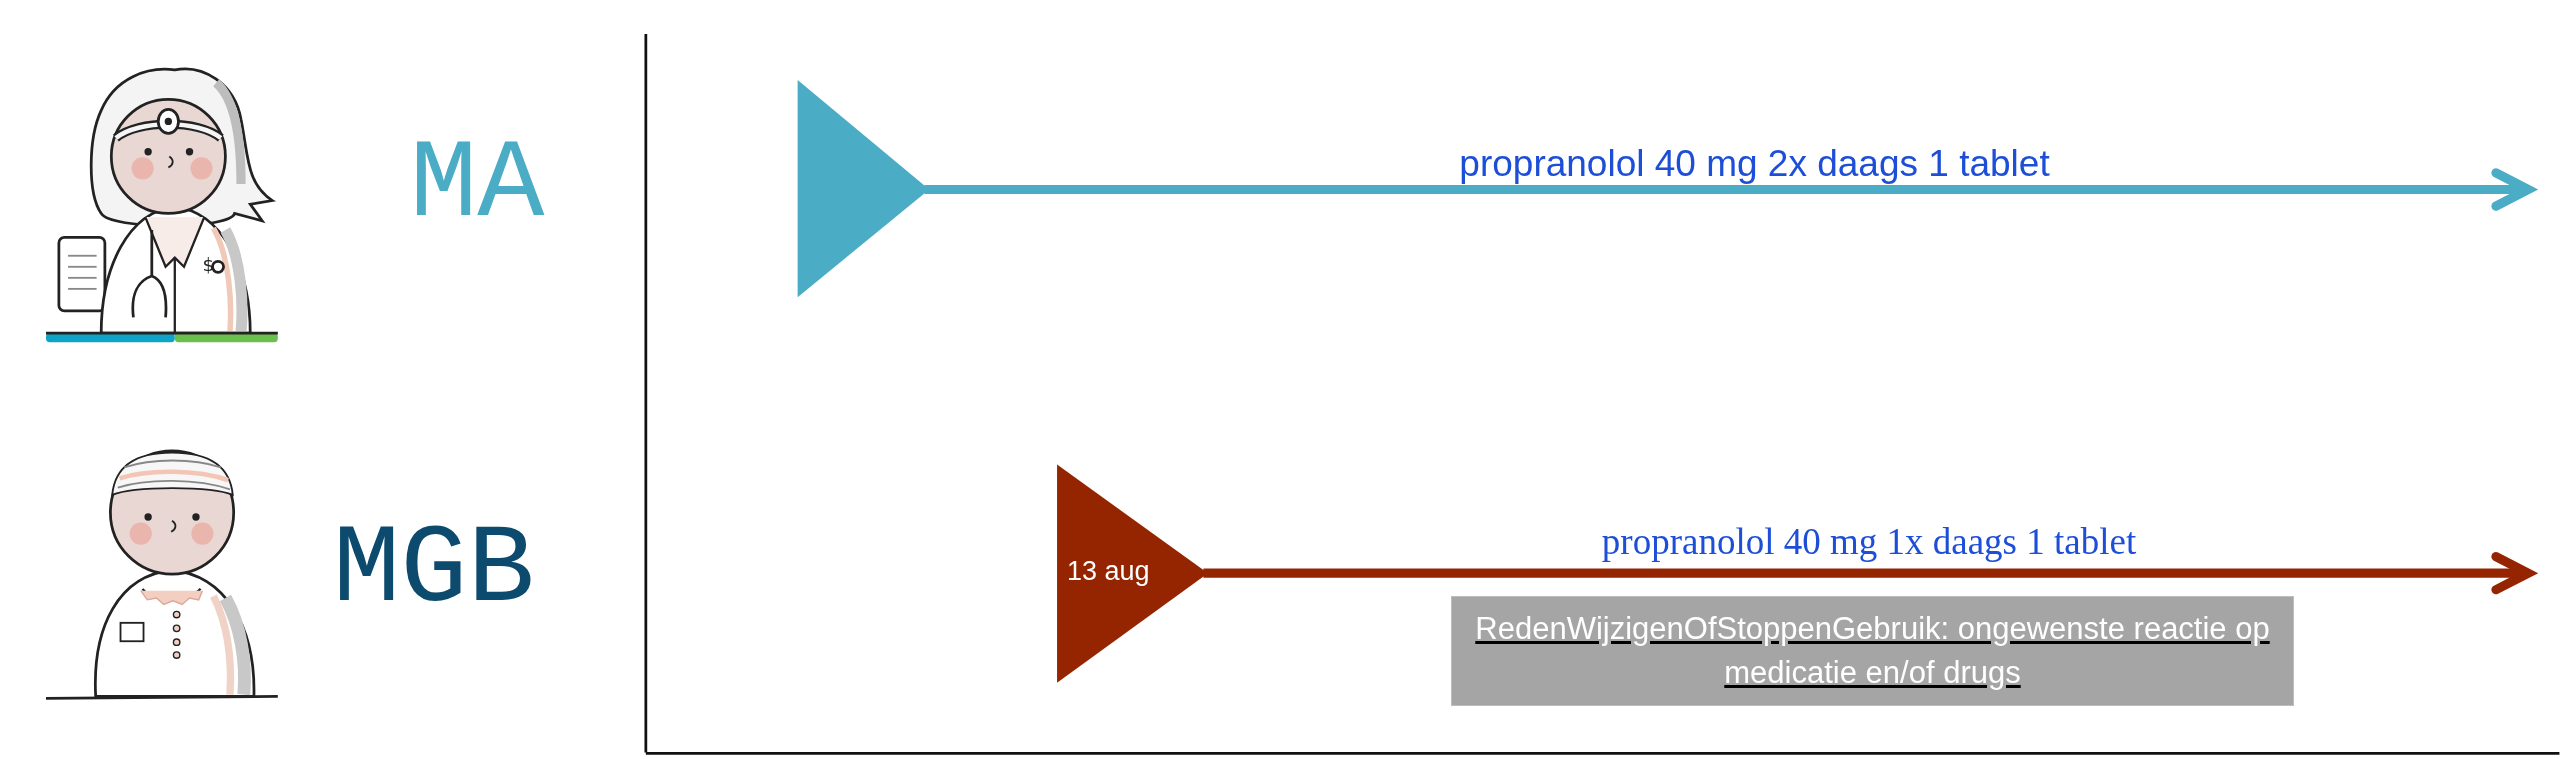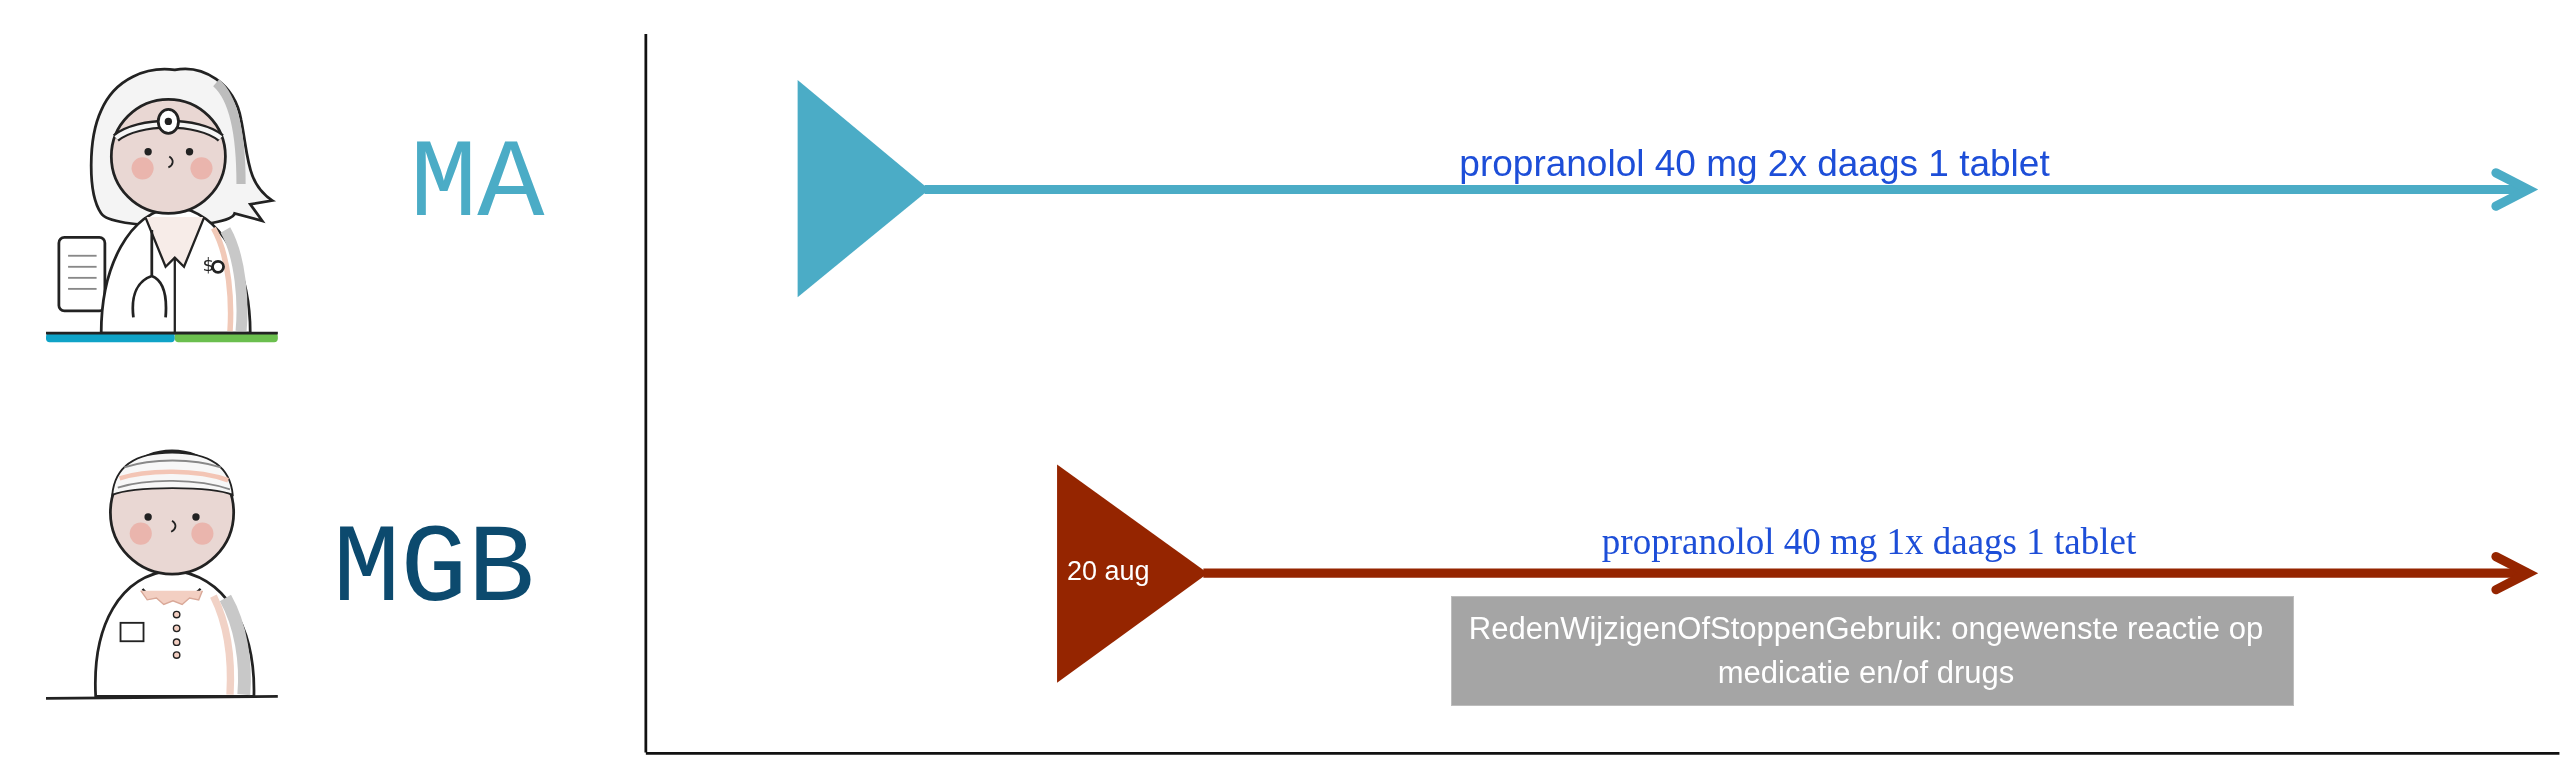--- a/index.html
+++ b/index.html
@@ -5,21 +5,21 @@
     html, body { margin: 0; padding: 0; background: #ffffff; }
     body { width: 2576px; height: 759px; overflow: hidden; position: relative; font-family: "Liberation Sans", sans-serif; }
     #stage { position: absolute; left: 0; top: 0; width: 2576px; height: 759px; }
     .role-label { position: absolute; font-family: Liberation Mono, monospace; font-size: 112px; line-height: 1; white-space: nowrap; }
     #role-ma { left: 410px; top: 130px; }
     #role-mgb { left: 333px; top: 515px; }
     .med-label { position: absolute; font-family: "Liberation Sans", sans-serif; font-size: 37px; color: #1d4ed8; white-space: nowrap; text-align: center; margin-top: 20px; }
     #med-ma { left: 1418px; width: 673px; top: 123px; }
     #med-mgb { left: 1532px; width: 674px; top: 500px; font-family: Liberation Serif, serif; }
     #date-mgb { position: absolute; left: 1067px; top: 556px; font-size: 27px; color: #ffffff; white-space: nowrap; font-family: "Liberation Sans", sans-serif; }
-    #reason-box { position: absolute; left: 1451px; top: 596px; width: 843px; height: 110px; background: #a5a5a5; border: 0.9px solid #bdbdbd; box-sizing: border-box; display: flex; align-items: center; justify-content: flex-start; text-align: center; }
+    #reason-box { position: absolute; left: 1451px; top: 596px; width: 843px; height: 110px; background: #a5a5a5; border: 0.9px solid #bdbdbd; box-sizing: border-box; display: flex; align-items: center; justify-content: center; text-align: center; text-decoration: underline; }
     #reason-text { color: #ffffff; font-size: 31px; line-height: 44px; font-family: "Liberation Sans", sans-serif; width: 828px; }
   </style>
 </head>
 <body>
 
 <svg id="stage" width="2576" height="759" viewBox="0 0 2800 825" xmlns="http://www.w3.org/2000/svg">
 
   <line x1="702" y1="37" x2="702" y2="818" stroke="#111" stroke-width="3"></line>
   <line x1="702" y1="819" x2="2782" y2="819" stroke="#111" stroke-width="3"></line>
 
@@ -107,18 +107,18 @@
     <polyline points="2713,605 2748,623 2713,641" fill="none" stroke-width="10" stroke-linecap="round" stroke-linejoin="miter" stroke="#952500"></polyline>
   </g>
 </svg>
 
 <div id="role-ma" class="role-label" style="color: rgb(75, 172, 198);">MA</div>
 <div id="role-mgb" class="role-label" style="color: #0c4a6e;">MGB</div>
 
 <div id="med-ma" class="med-label">propranolol 40 mg 2x daags 1 tablet</div>
 <div id="med-mgb" class="med-label">propranolol 40 mg 1x daags 1 tablet</div>
 
-<div id="date-mgb">20 aug</div>
+<div id="date-mgb">13 aug</div>
 
 <div id="reason-box" style="background: rgb(165, 165, 165);">
   <div id="reason-text" style="color: rgb(255, 255, 255);">RedenWijzigenOfStoppenGebruik: ongewenste reactie op medicatie en/of drugs</div>
 </div>
 
 
 </body></html>

